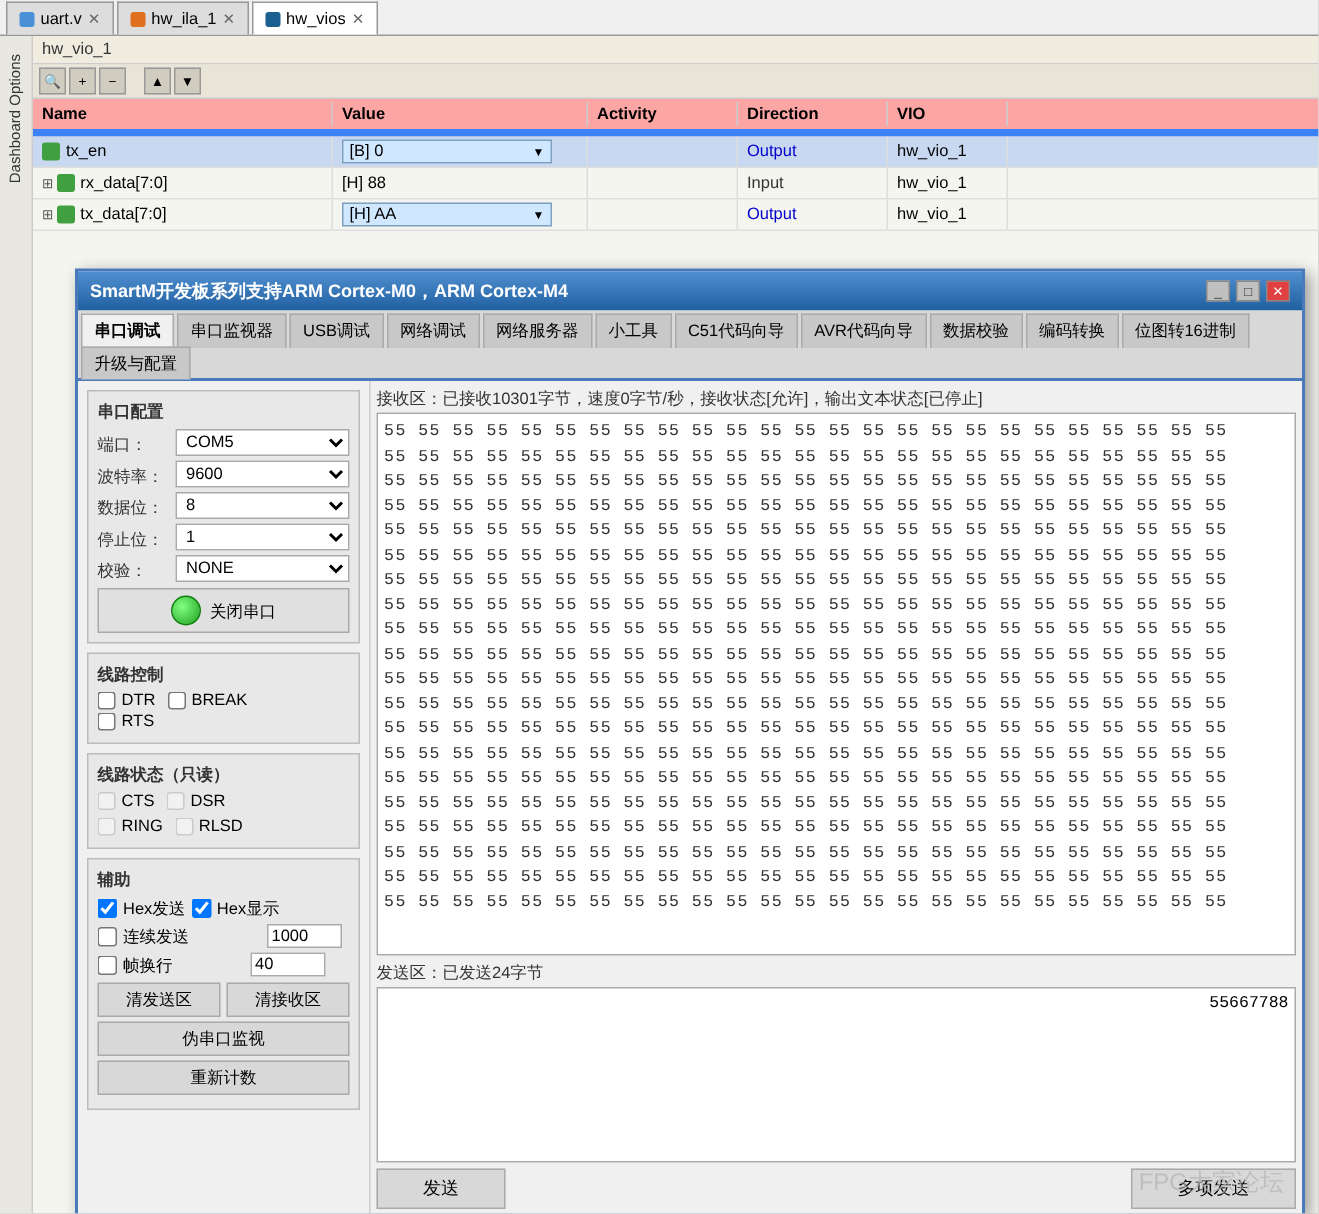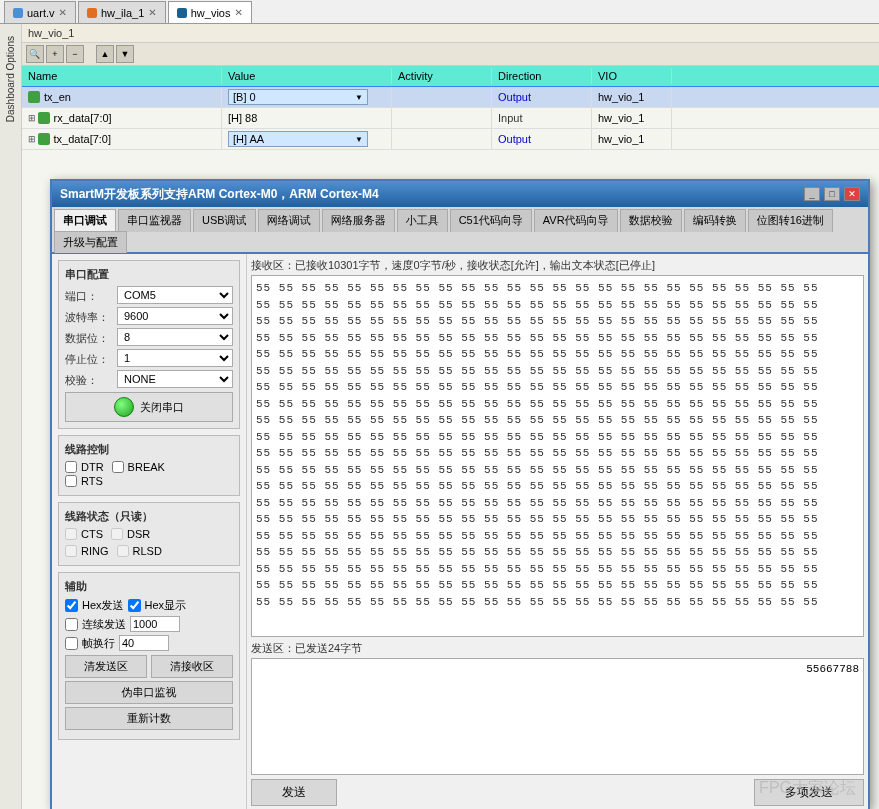--- a/index.html
+++ b/index.html
@@ -107,24 +107,24 @@
       justify-content: center;
       cursor: pointer;
       font-size: 9px;
     }
     .toolbar-spacer { width: 8px; }
 
     
     .vio-headers {
       display: grid;
       grid-template-columns: 200px 170px 100px 100px 80px;
-      background: #5eead4;
-      border-bottom: 1px solid #3b82f6;
-      font-size: 11px;
-      font-weight: normal;
+      background: #fca5a5;
+      border-bottom: 5px solid #3b82f6;
+      font-size: 11px;
+      font-weight: bold;
       padding: 2px 0;
     }
     .vio-headers > div {
       padding: 2px 6px;
       border-right: 1px solid #ccc;
     }
 
     
     .vio-row {
       display: grid;
@@ -281,21 +281,21 @@
       background: radial-gradient(circle at 35% 35%, #80ff80, #20a020);
       border-radius: 50%;
       border: 1px solid #108010;
     }
     .line-control-section { background: #e8e8e8; border: 1px solid #bbb; padding: 6px; }
     .checkbox-row { display: flex; align-items: center; gap: 4px; font-size: 11px; margin-bottom: 2px; }
     .checkbox-row input { width: 12px; height: 12px; }
     .line-status-section { background: #e8e8e8; border: 1px solid #bbb; padding: 6px; }
     .assist-section { background: #e8e8e8; border: 1px solid #bbb; padding: 6px; }
     .assist-row { display: flex; align-items: center; gap: 4px; font-size: 11px; margin-bottom: 3px; }
-    .assist-input { width: 50px; height: 16px; border: 1px solid #aaa; font-size: 11px; padding: 0 2px; }
+    .assist-input { width: 50px; height: 16px; border: 1px solid #aaa; font-size: 11px; padding: 0 2px; margin-left: 48px; }
     .action-btn {
       display: block;
       width: 100%;
       padding: 3px;
       background: #d8d8d8;
       border: 1px solid #aaa;
       cursor: pointer;
       font-size: 11px;
       text-align: center;
       margin-bottom: 3px;

